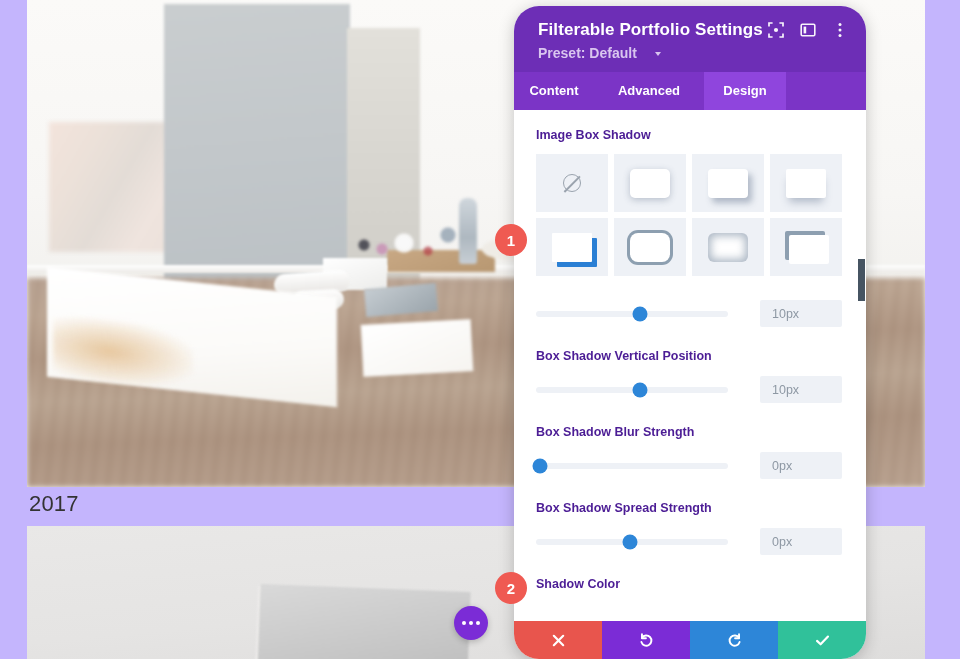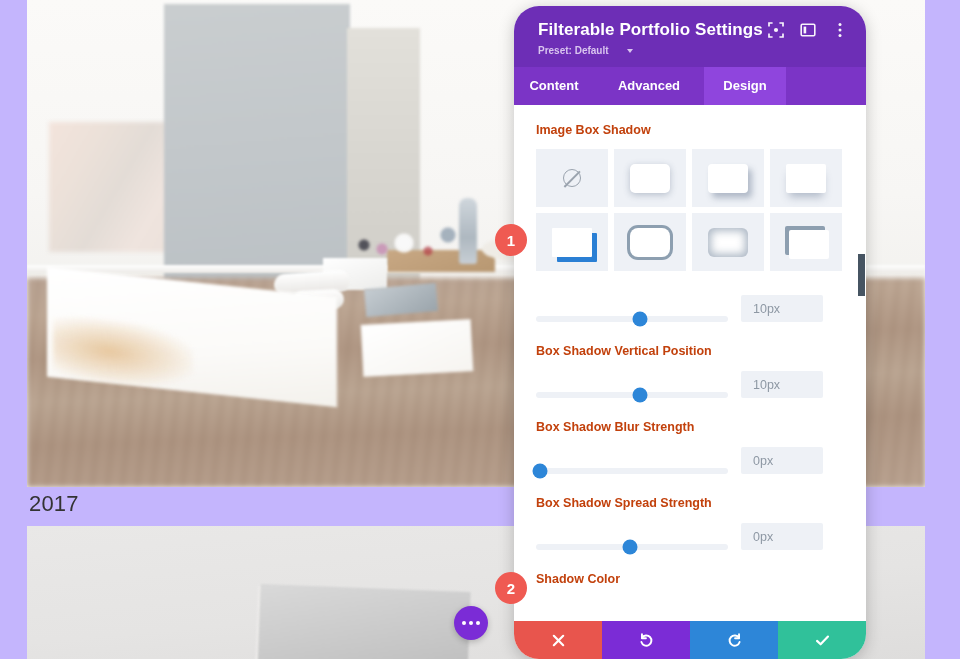--- a/index.html
+++ b/index.html
@@ -285,21 +285,21 @@
   }
   .hdr-icon {
     width: 16px; height: 16px;
     cursor: pointer;
     opacity: 0.95;
     display: block;
   }
   #preset-row {
     margin-top: 5px;
     color: #d9c5ef;
-    font-size: 10px;
+    font-size: 14px;
     font-weight: bold;
     cursor: pointer;
     display: flex;
     align-items: center;
     gap: 18px;
   }
   #preset-row .caret {
     width: 0; height: 0;
     border-left: 3.5px solid transparent;
     border-right: 3.5px solid transparent;
@@ -331,21 +331,21 @@
     flex: 1;
     position: relative;
     overflow: hidden;
     background: #ffffff;
     padding: 18px 22px 0 22px;
   }
 
   .field-label {
     font-size: 12.5px;
     font-weight: bold;
-    color: #c2410c;
+    color: #4c1d95;
     margin-bottom: 12px;
   }
 
   
   #shadow-presets {
     display: grid;
     grid-template-columns: repeat(4, 72px);
     gap: 6px;
     margin-bottom: 24px;
   }
@@ -390,22 +390,22 @@
     border-radius: 2px;
     box-shadow: -4px -4px 0 0 #8d9fb0;
     margin-left: 6px; margin-top: 5px;
   }
 
   
   .slider-field { margin-bottom: 22px; }
   .slider-field .field-label { margin-bottom: 13px; }
   .slider-row {
     display: flex;
-    align-items: flex-end;
-    gap: 13px;
+    align-items: center;
+    gap: 32px;
   }
   .slider-track {
     position: relative;
     height: 6px;
     border-radius: 3px;
     background: #eef1f6;
     flex: none;
     width: 192px;
     cursor: pointer;
   }

